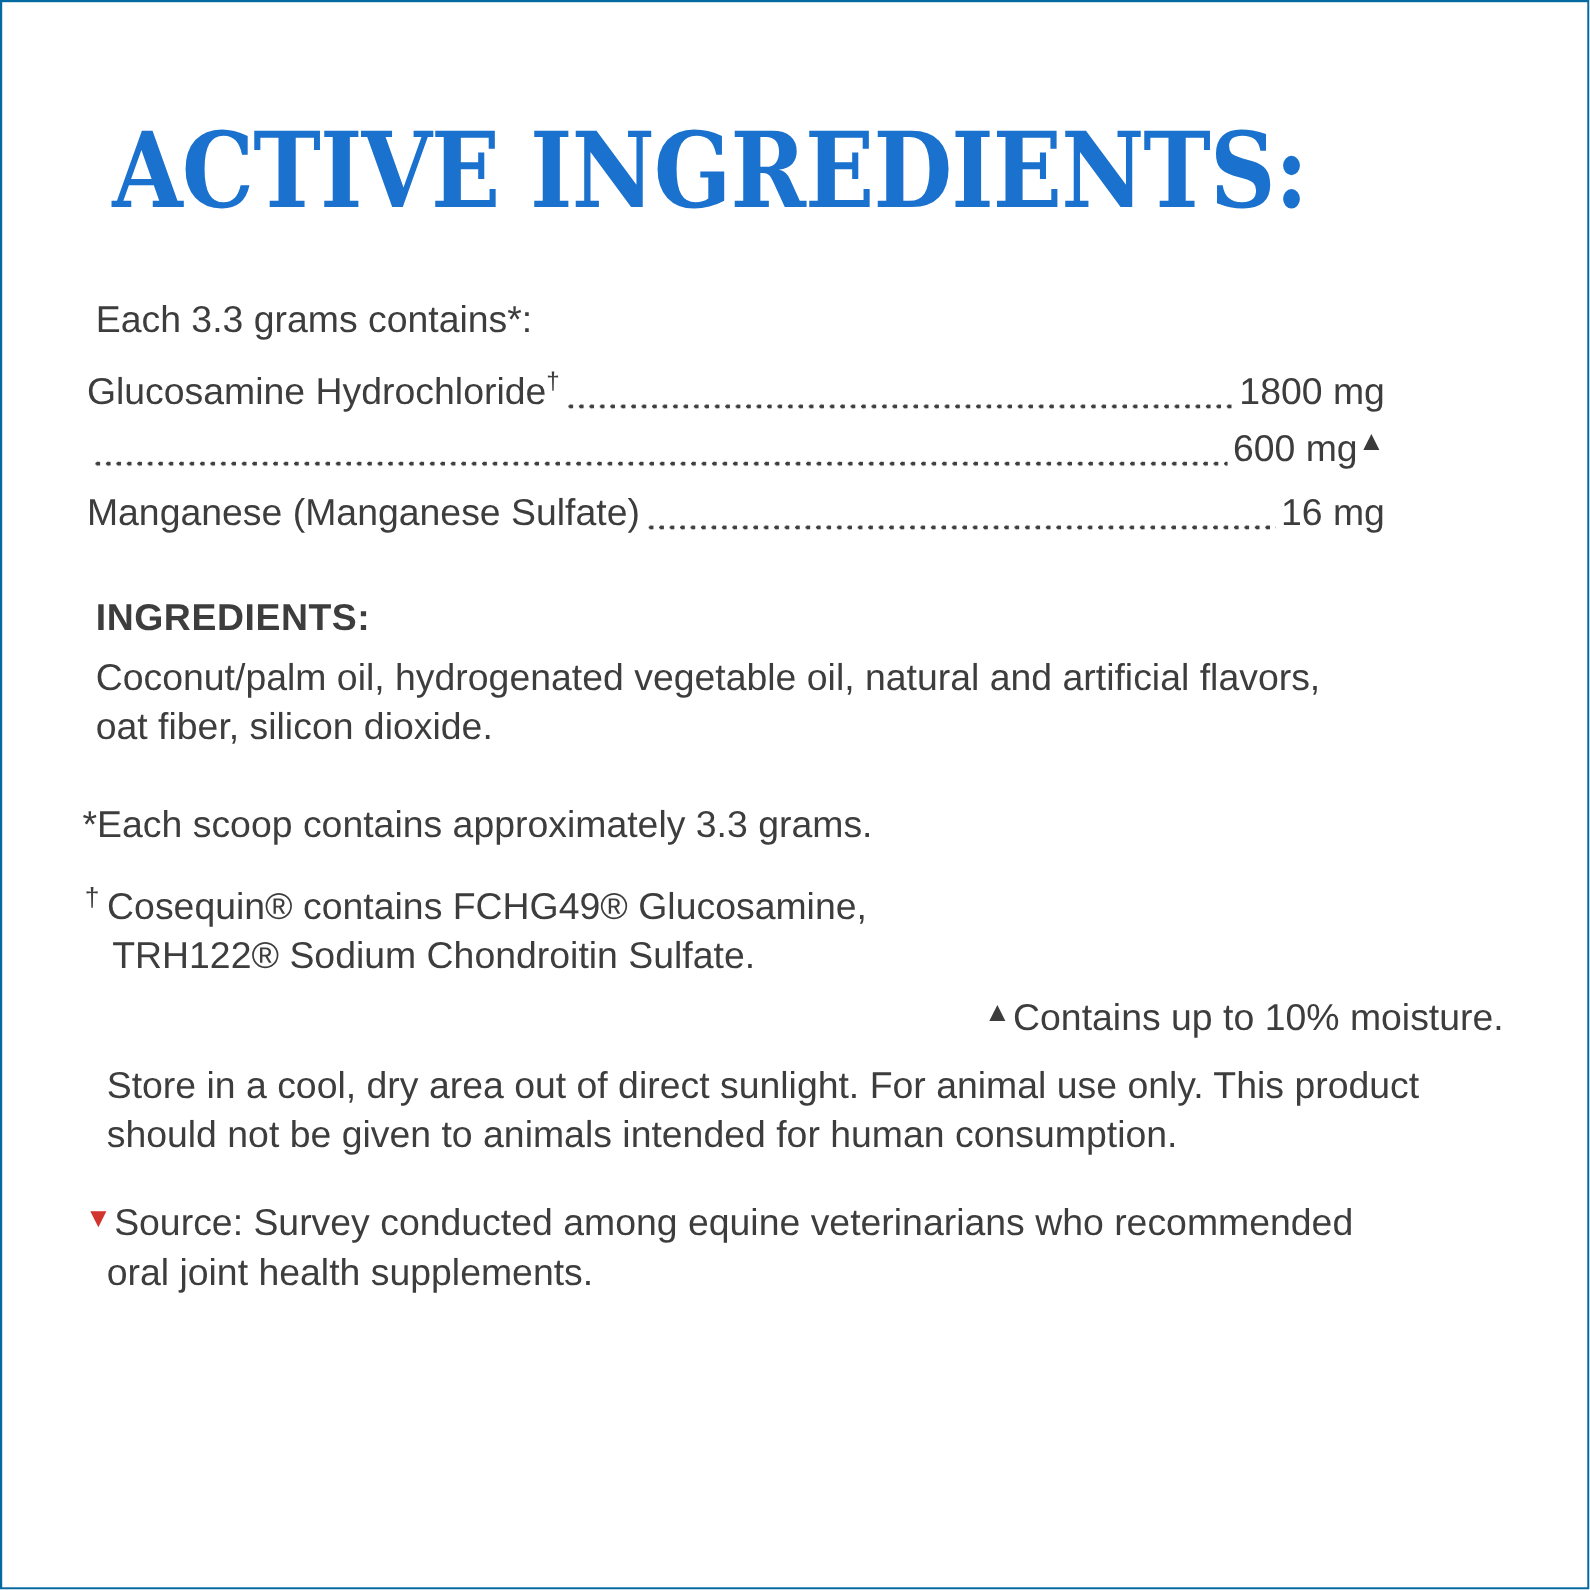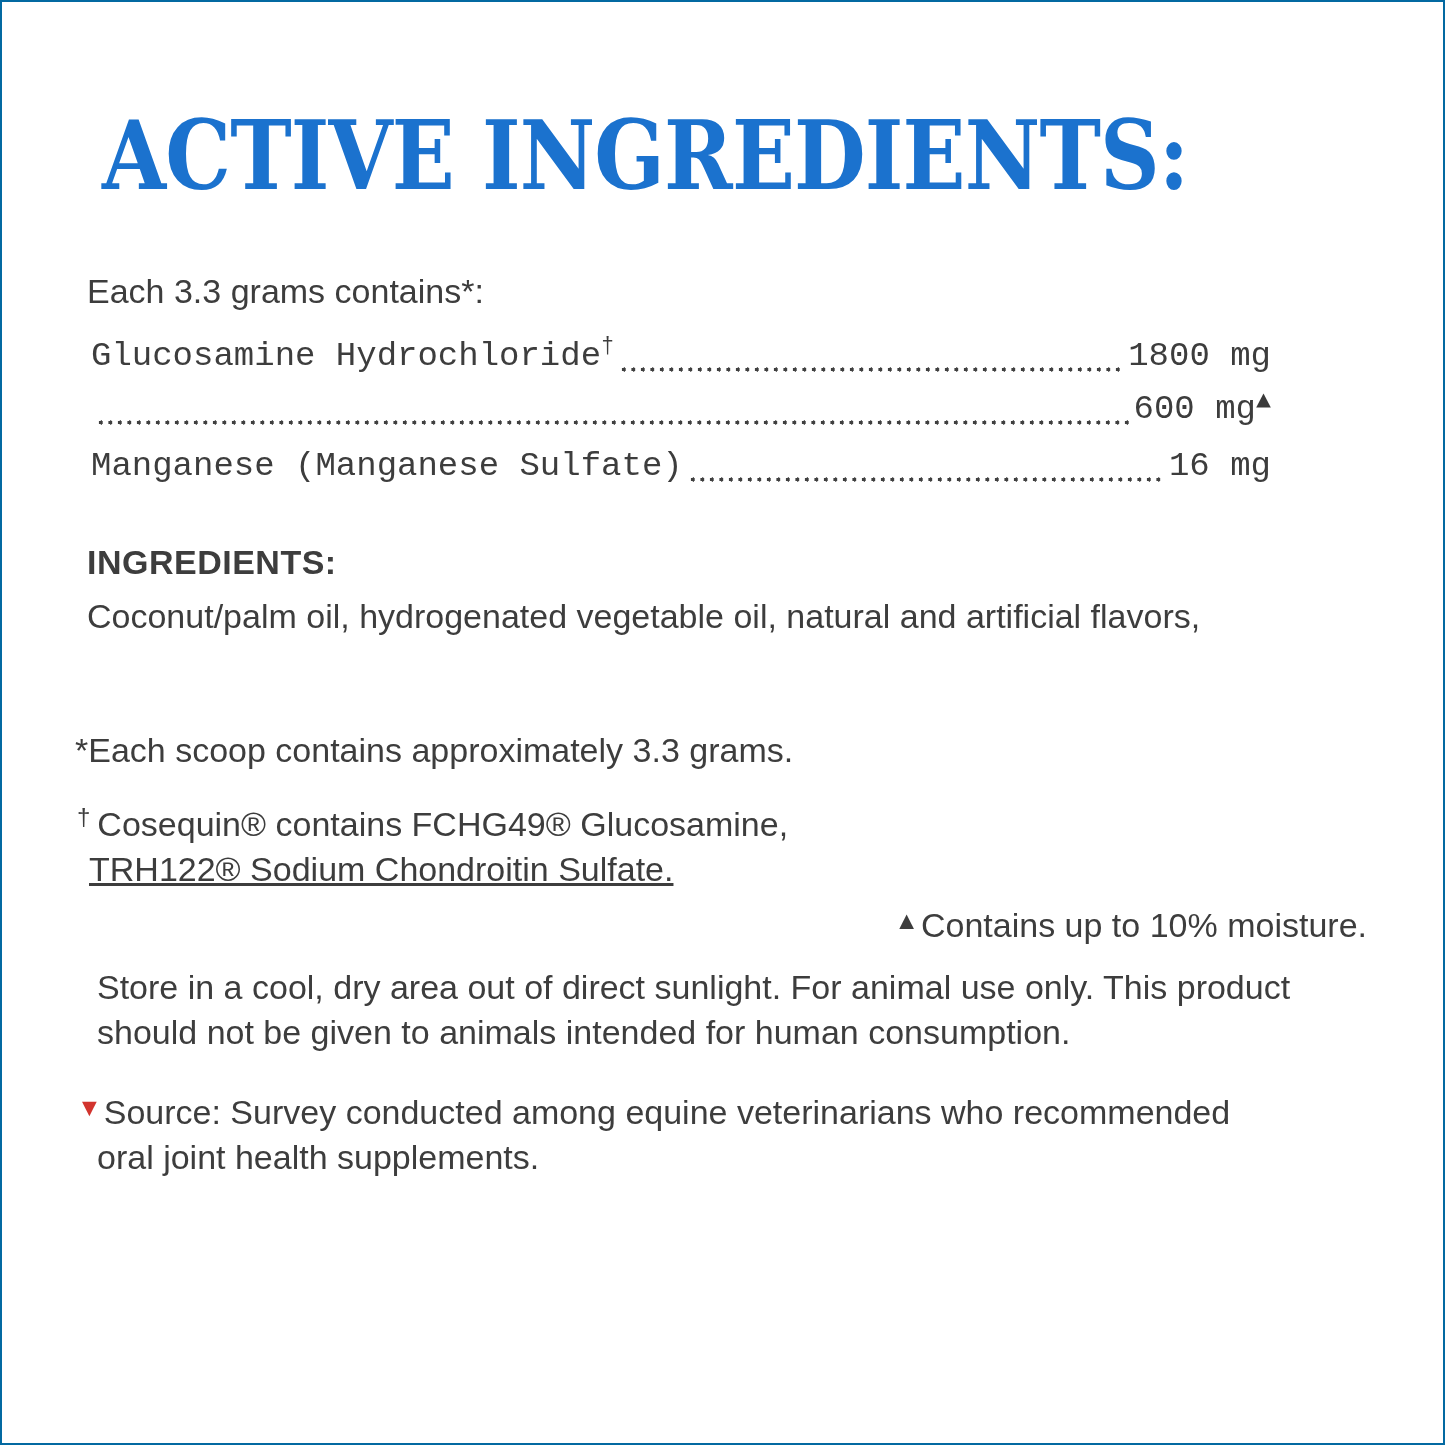--- a/index.html
+++ b/index.html
@@ -41,26 +41,25 @@
     font-size: 34px;
     line-height: 45px;
   }
   #dosage-intro {
     position: absolute;
     left: 85px;
     top: 267px;
   }
   .ingredient-row {
     position: absolute;
-    left: 89px;
+    left: 77px;
     width: 1180px;
     display: flex;
     align-items: baseline;
     white-space: nowrap;
-    font-family: Liberation Mono, monospace;
   }
   #row-0 { top: 322px; }
   #row-1 { top: 377px; }
   #row-2 { top: 432px; }
   .name-sup {
     font-size: 22px;
     vertical-align: 13px;
   }
   .dot-leader {
     flex: 1 1 auto;
@@ -109,21 +108,21 @@
     vertical-align: 11px;
     margin-right: 7px;
   }
   .marker-tri {
     font-size: 25px;
     vertical-align: 8px;
     margin-right: 2px;
   }
   .marker-tri.red { color: #d2342e; }
   .cont-line { display: inline-block; }
-  #footnote-dagger .cont-line { margin-left: 12px; text-decoration: underline; }
+  #footnote-dagger .cont-line { margin-left: 25px; }
   #footnote-source .cont-line { margin-left: 20px; }
 </style>
 </head>
 <body>
 
 <div id="label-panel">
 
   <h1 id="page-title">ACTIVE INGREDIENTS:</h1>
 
   <div id="dosage-intro" class="body-text">Each 3.3 grams contains*:</div>
@@ -142,20 +141,21 @@
   <div id="row-2" class="ingredient-row body-text">
     <span><span>Manganese (Manganese Sulfate)</span><span class="name-sup"></span></span>
     <span class="dot-leader"></span>
     <span><span>16 mg</span><span class="val-sup"></span></span>
   </div>
 
   <div id="ingredients-heading" class="body-text">INGREDIENTS:</div>
 
   <div id="ingredients-body" class="body-text">
     <span>Coconut/palm oil, hydrogenated vegetable oil, natural and artificial flavors,</span><br>
+    <span class="cont-line">oat fiber, silicon dioxide.</span>
   </div>
 
   <div id="footnote-scoop" class="footnote body-text">
     <span>*</span><span>Each scoop contains approximately 3.3 grams.</span>
   </div>
 
   <div id="footnote-dagger" class="footnote body-text">
     <span class="marker-sup">†</span><span>Cosequin® contains FCHG49® Glucosamine,</span><br>
     <span class="cont-line">TRH122® Sodium Chondroitin Sulfate.</span>
   </div>

